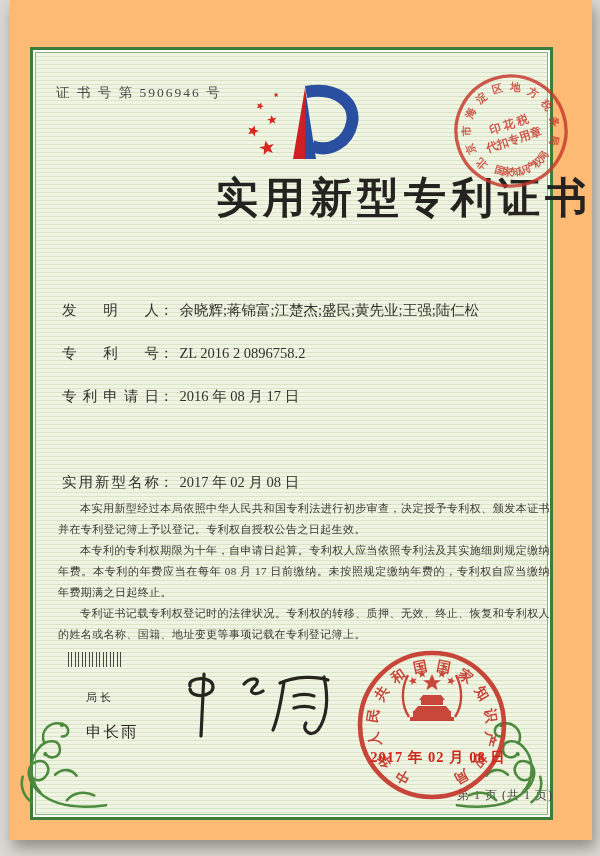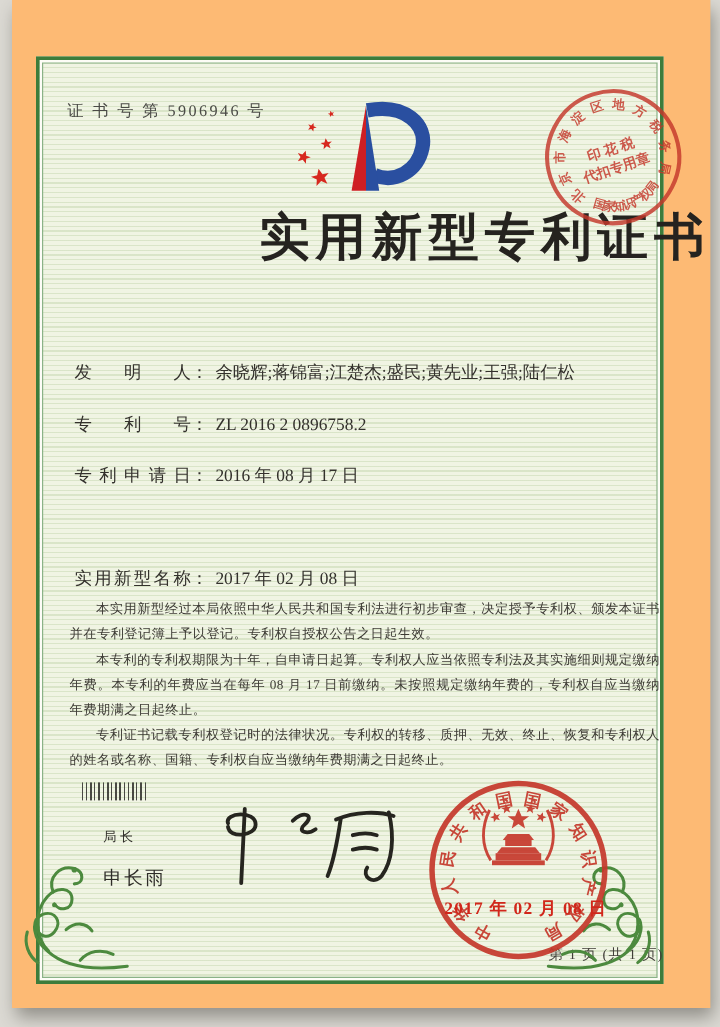--- a/index.html
+++ b/index.html
@@ -169,21 +169,21 @@
   <div class="field" style="top:387px">
     <span class="lbl">专利申请日</span><span class="sep">：</span><span class="val">2016 年 08 月 17 日</span>
   </div>
   <div class="field" style="top:473px">
     <span class="lbl">实用新型名称</span><span class="sep">：</span><span class="val">2017 年 02 月 08 日</span>
   </div>
 
   <div class="paras">
     <p>本实用新型经过本局依照中华人民共和国专利法进行初步审查，决定授予专利权、颁发本证书并在专利登记簿上予以登记。专利权自授权公告之日起生效。</p>
     <p>本专利的专利权期限为十年，自申请日起算。专利权人应当依照专利法及其实施细则规定缴纳年费。本专利的年费应当在每年 08 月 17 日前缴纳。未按照规定缴纳年费的，专利权自应当缴纳年费期满之日起终止。</p>
-    <p>专利证书记载专利权登记时的法律状况。专利权的转移、质押、无效、终止、恢复和专利权人的姓名或名称、国籍、专利权自应当缴纳年费期满之日起终止。</p>
+    <p>专利证书记载专利权登记时的法律状况。专利权的转移、质押、无效、终止、恢复和专利权人的姓名或名称、国籍、地址变更等事项记载在专利登记簿上。</p>
   </div>
 
   <div class="barcode"></div>
 
   <div class="sig-title">局长</div>
   <div class="sig-name">申长雨</div>
 
   <svg class="sig-hand" viewBox="0 0 190 86">
     <g stroke="#26251f" stroke-width="3.2" fill="none" stroke-linecap="round">
       <path d="M36,10 C35,30 34,50 33,72"></path>

